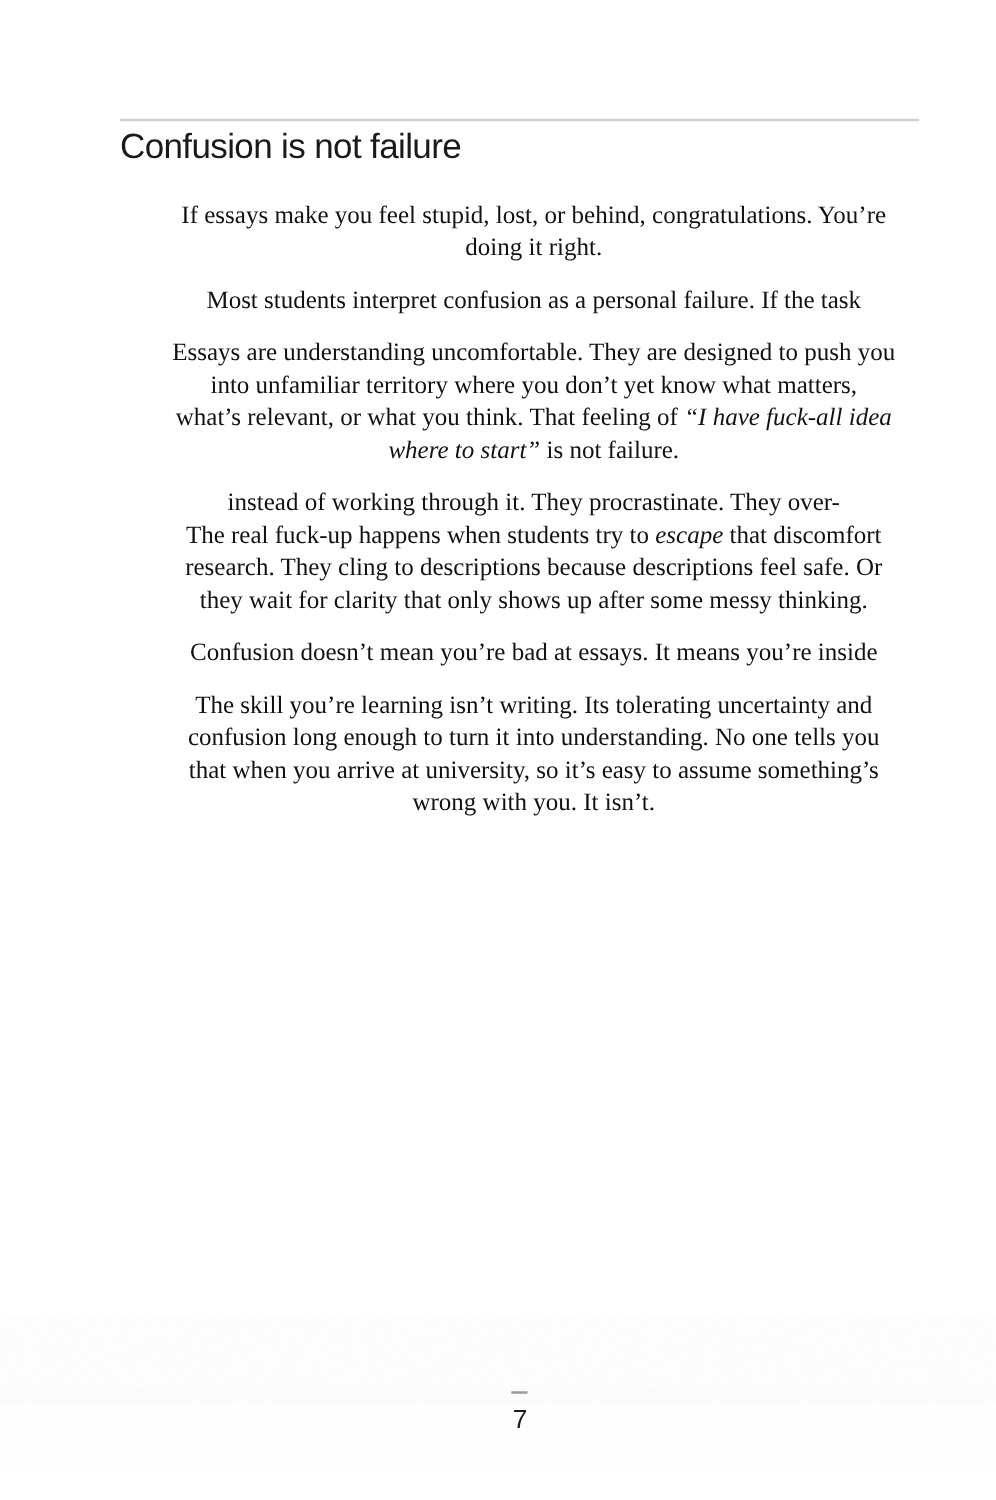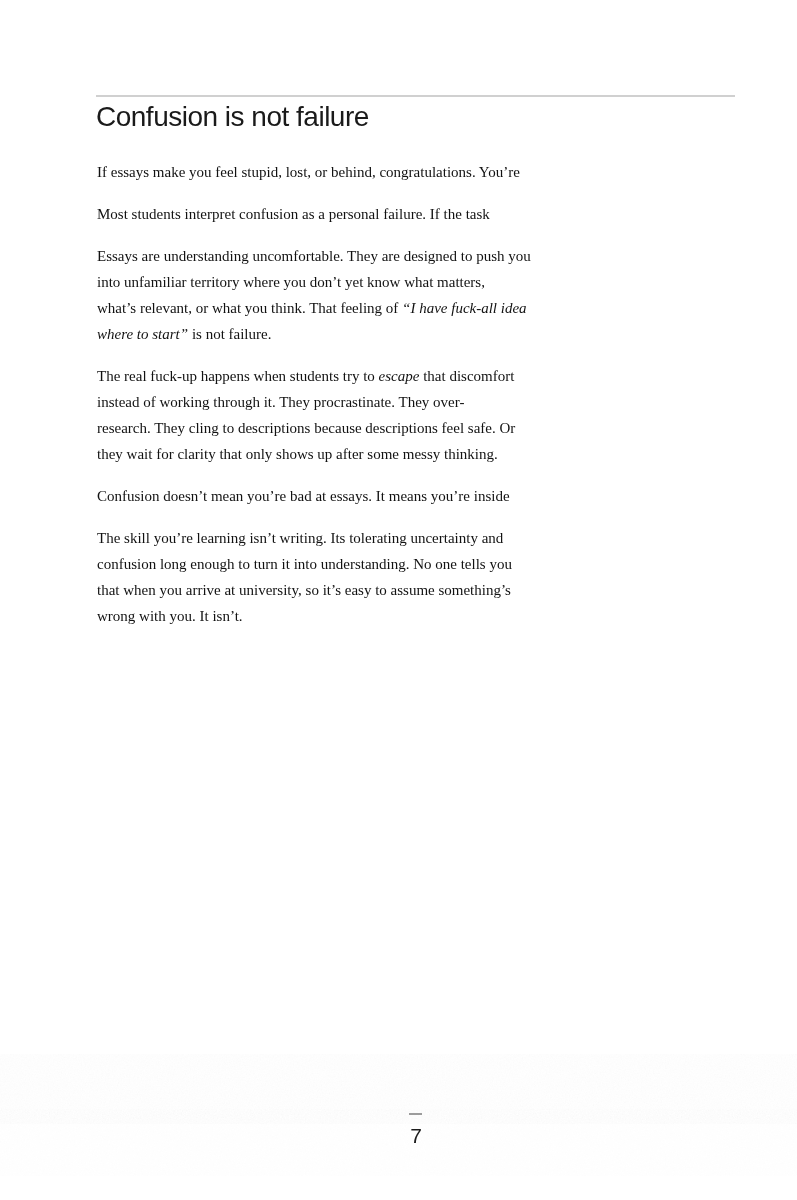--- a/index.html
+++ b/index.html
@@ -37,23 +37,24 @@
     white-space: nowrap;
   }
   .content {
     position: absolute;
     left: 97px;
     top: 159px;
     width: 660px;
   }
   .content p {
     margin: 0 0 16px 0;
-    font-size: 15px;
+    font-size: 20px;
     line-height: 26px;
     color: #121212;
+    text-align: center;
   }
   .content .line {
     display: block;
     white-space: nowrap;
   }
   .content em {
   }
   .paper-texture {
     position: absolute;
     left: 0;
@@ -87,33 +88,34 @@
 
 <div class="page">
 
   <div class="top-rule"></div>
 
   <h1 class="page-title">Confusion is not failure</h1>
 
   <div class="content">
       <p>
         <span class="line"><span>If essays make you feel stupid, lost, or behind, congratulations. You’re</span></span>
+        <span class="line"><span>doing it right.</span></span>
       </p>
       <p>
         <span class="line"><span>Most students interpret confusion as a personal failure. If the task</span></span>
       </p>
       <p>
         <span class="line"><span>Essays are understanding uncomfortable. They are designed to push you</span></span>
         <span class="line"><span>into unfamiliar territory where you don’t yet know what matters,</span></span>
         <span class="line"><span>what’s relevant, or what you think. That feeling of </span><em>“I have fuck-all idea</em></span>
         <span class="line"><em>where to start”</em><span> is not failure.</span></span>
       </p>
       <p>
+        <span class="line"><span>instead of working through it. They procrastinate. They over-</span></span>
         <span class="line"><span>The real fuck-up happens when students try to </span><em>escape</em><span> that discomfort</span></span>
-        <span class="line"><span>instead of working through it. They procrastinate. They over-</span></span>
         <span class="line"><span>research. They cling to descriptions because descriptions feel safe. Or</span></span>
         <span class="line"><span>they wait for clarity that only shows up after some messy thinking.</span></span>
       </p>
       <p>
         <span class="line"><span>Confusion doesn’t mean you’re bad at essays. It means you’re inside</span></span>
       </p>
       <p>
         <span class="line"><span>The skill you’re learning isn’t writing. Its tolerating uncertainty and</span></span>
         <span class="line"><span>confusion long enough to turn it into understanding. No one tells you</span></span>
         <span class="line"><span>that when you arrive at university, so it’s easy to assume something’s</span></span>

